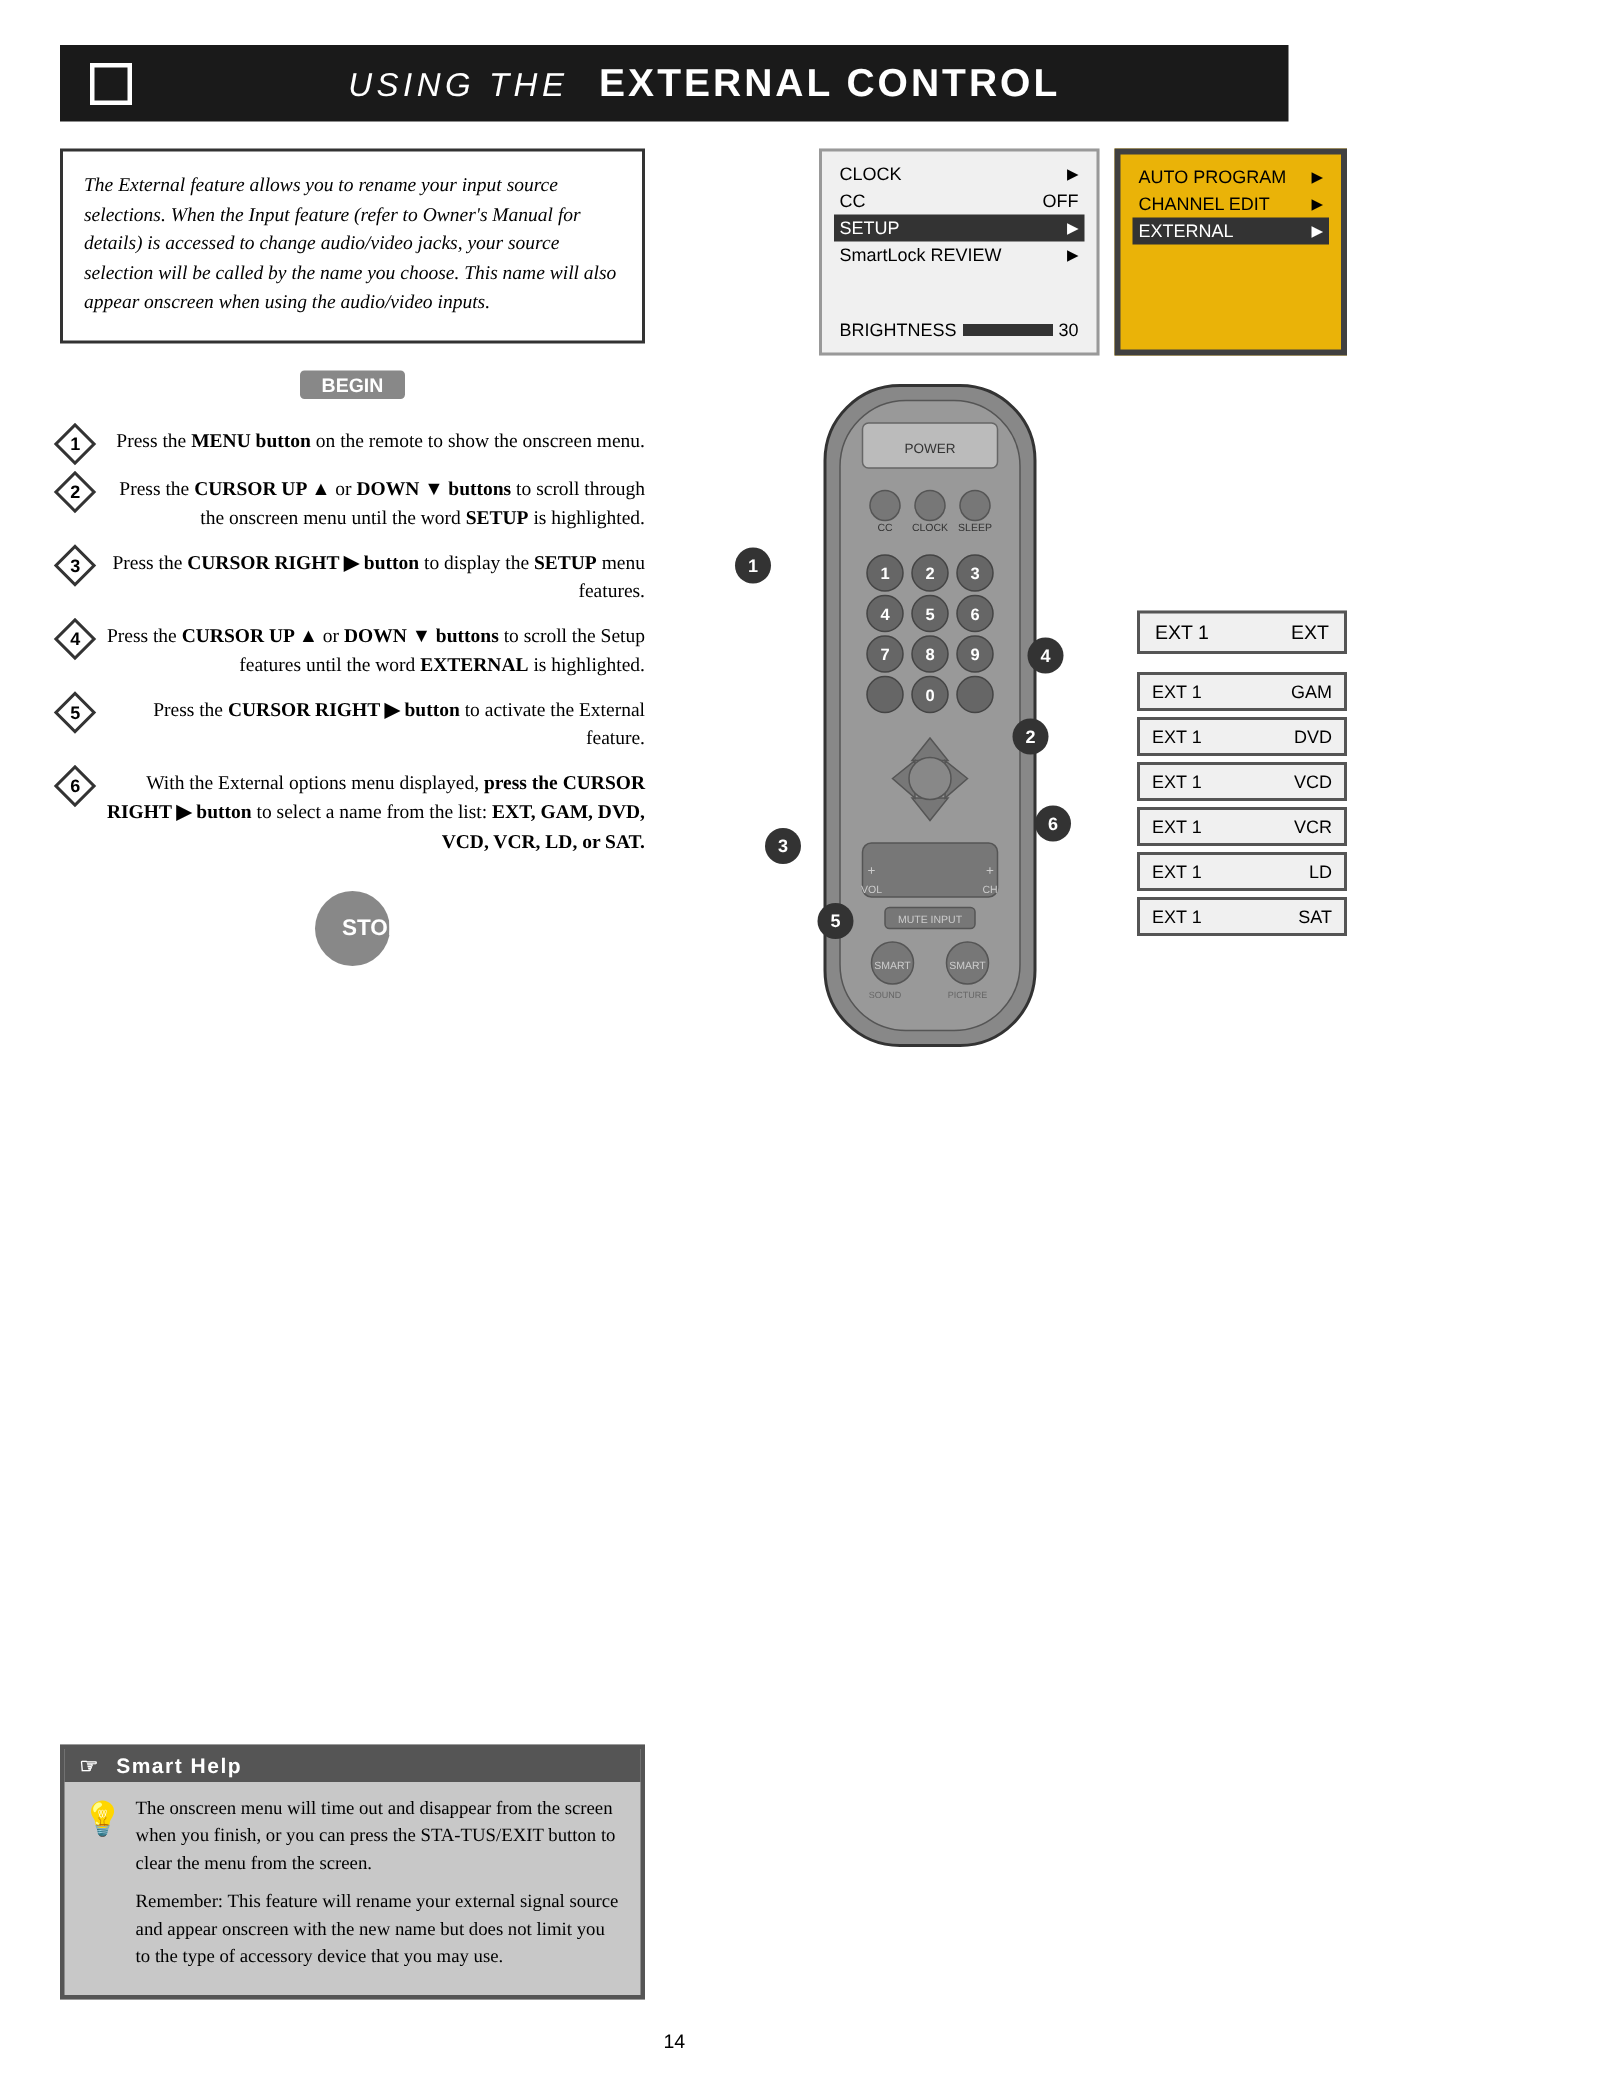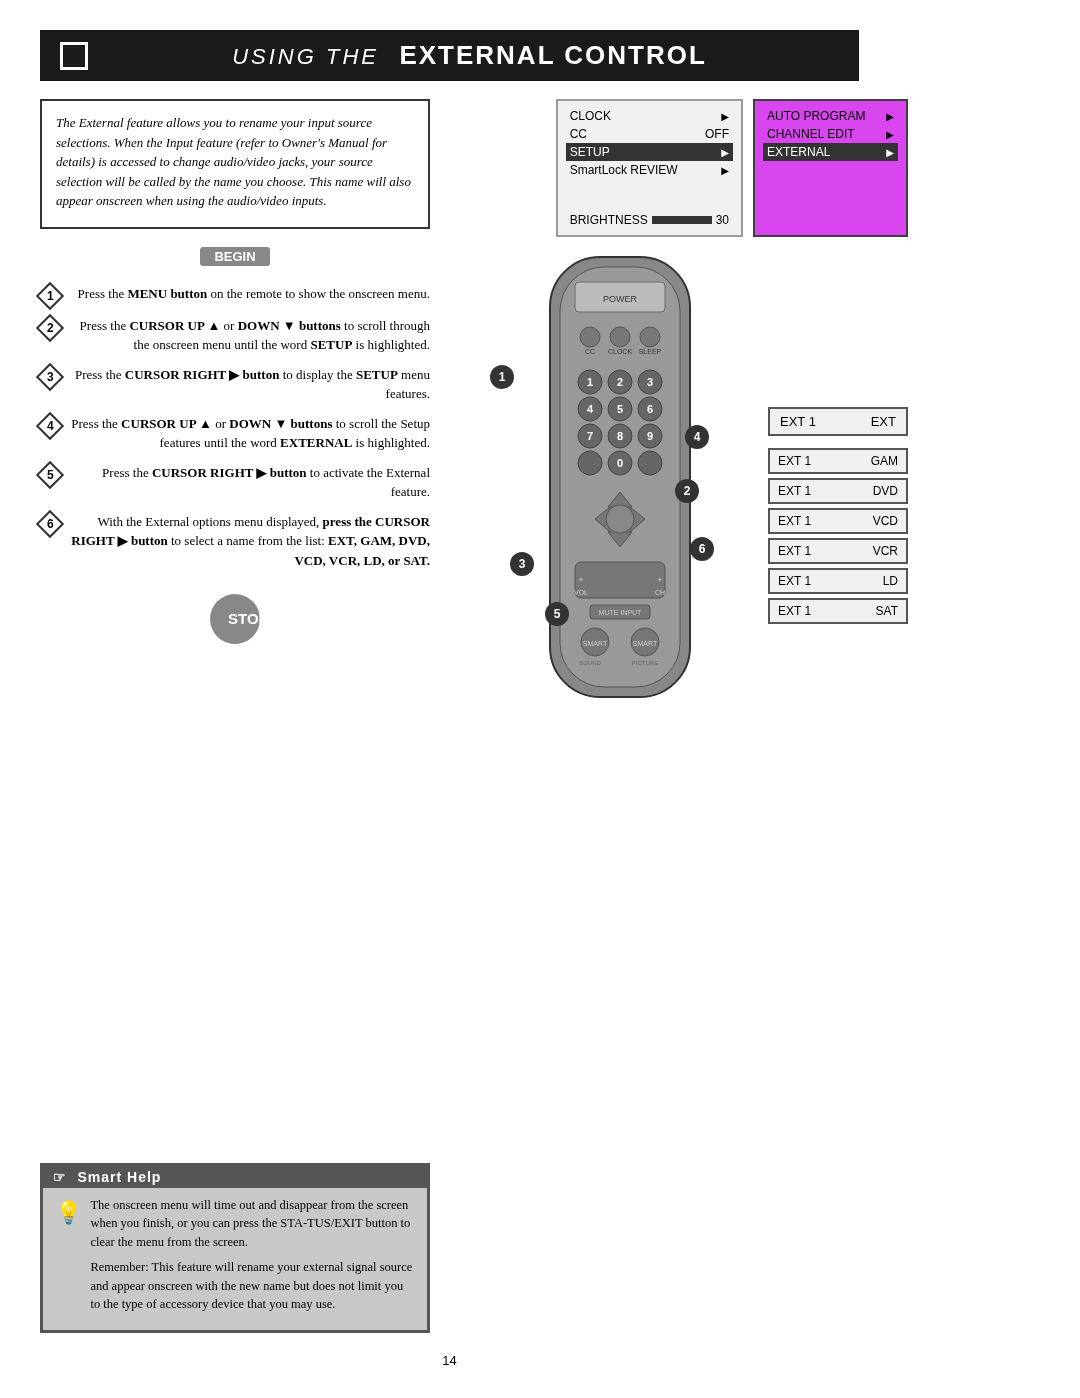--- a/index.html
+++ b/index.html
@@ -187,22 +187,22 @@
     }
     .menu-box {
       border: 2px solid #999;
       background: #f0f0f0;
       min-width: 160px;
       padding: 6px 8px;
       font-size: 12px;
       font-family: Arial, sans-serif;
     }
     .menu-box-2 {
-      border: 2px solid #404040;
-      background: #d946ef;
+      border: 4px solid #404040;
+      background: #eab308;
       min-width: 155px;
       padding: 6px 8px;
       font-size: 12px;
       font-family: Arial, sans-serif;
     }
     .menu-row {
       display: flex;
       justify-content: space-between;
       align-items: center;
       padding: 2px 4px;
@@ -374,21 +374,21 @@
             <span>CHANNEL EDIT</span>
             <span class="menu-triangle">▶</span>
           </div>
           <div class="menu-row highlighted">
             <span>EXTERNAL</span>
             <span class="menu-triangle">▶</span>
           </div>
         </div>
       </div>
 
-      <div style="position:relative;display:flex;justify-content:flex-start;align-items:flex-start;gap:18px;">
+      <div style="position:relative;display:flex;justify-content:flex-start;align-items:flex-start;gap:8px;">
 
         <div style="position:relative;flex-shrink:0;margin-left:40px;">
           <svg width="260" height="480" viewBox="0 0 260 480">
 
             <rect x="60" y="10" width="140" height="440" rx="50" ry="50" fill="#888" stroke="#333" stroke-width="2"></rect>
             <rect x="70" y="20" width="120" height="420" rx="44" ry="44" fill="#999" stroke="#555" stroke-width="1"></rect>
 
             <rect x="85" y="35" width="90" height="30" rx="4" fill="#bbb" stroke="#666" stroke-width="1"></rect>
             <text x="130" y="55" text-anchor="middle" font-size="9" font-family="Arial" fill="#333">POWER</text>
 

